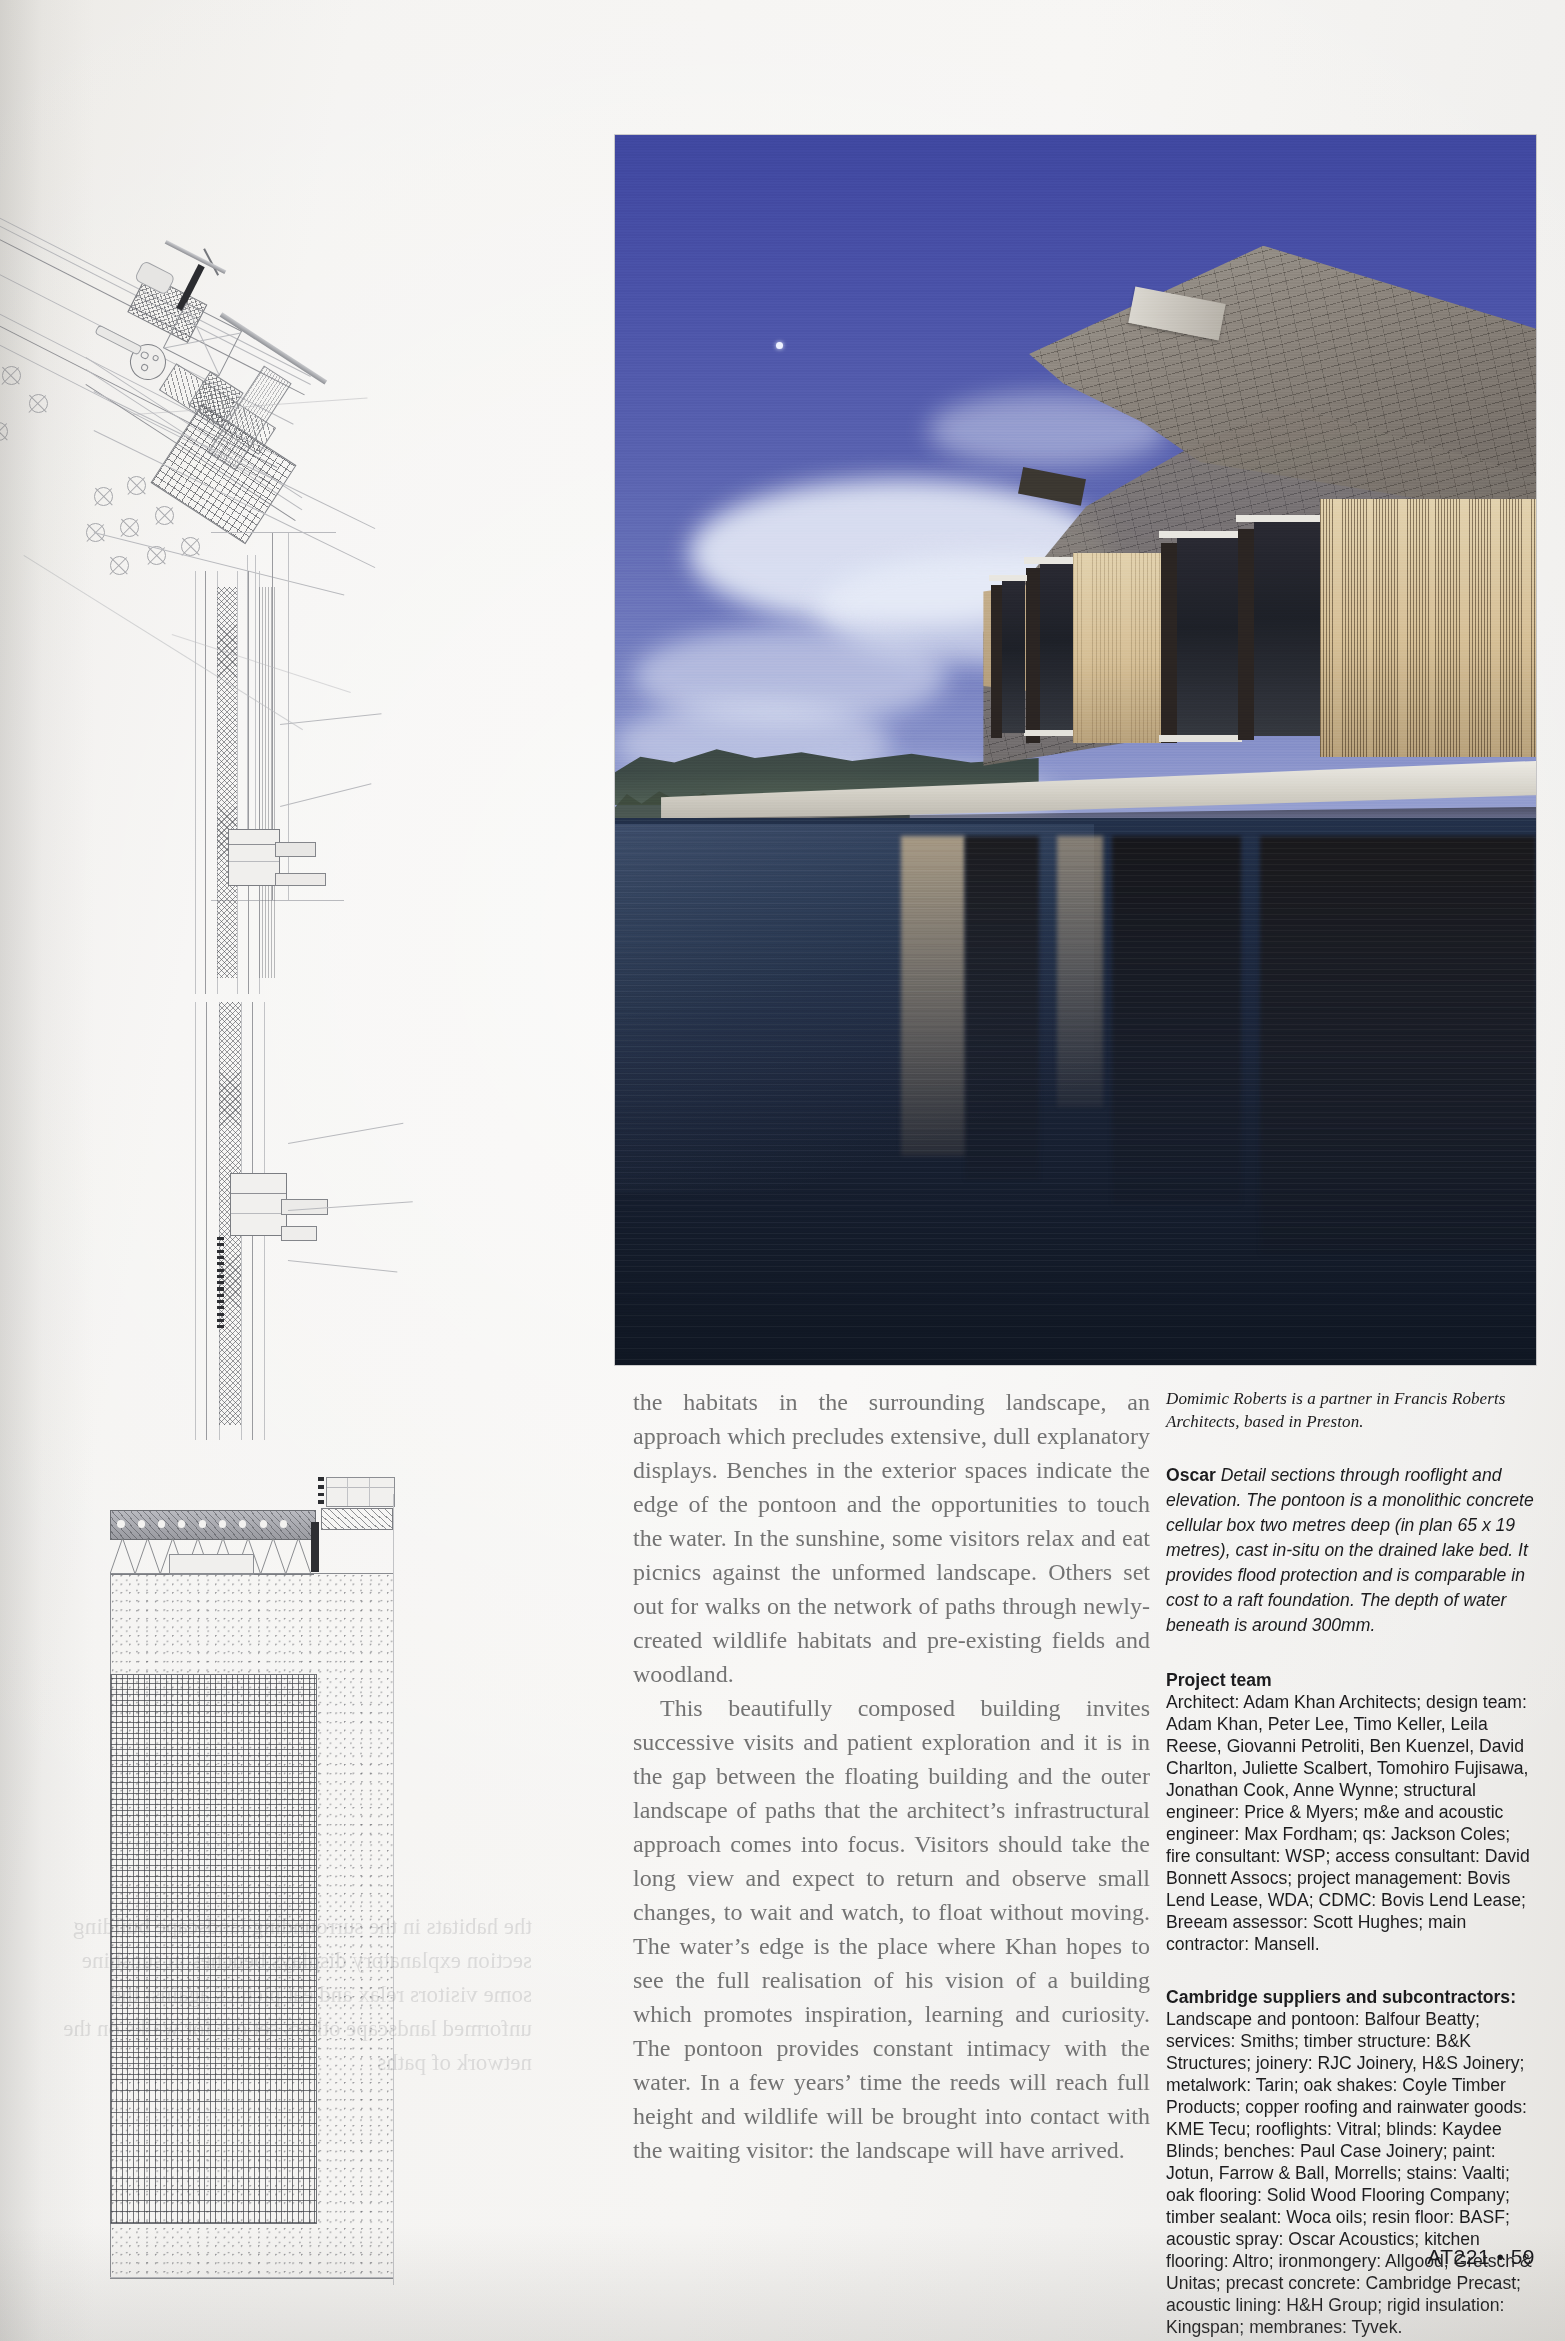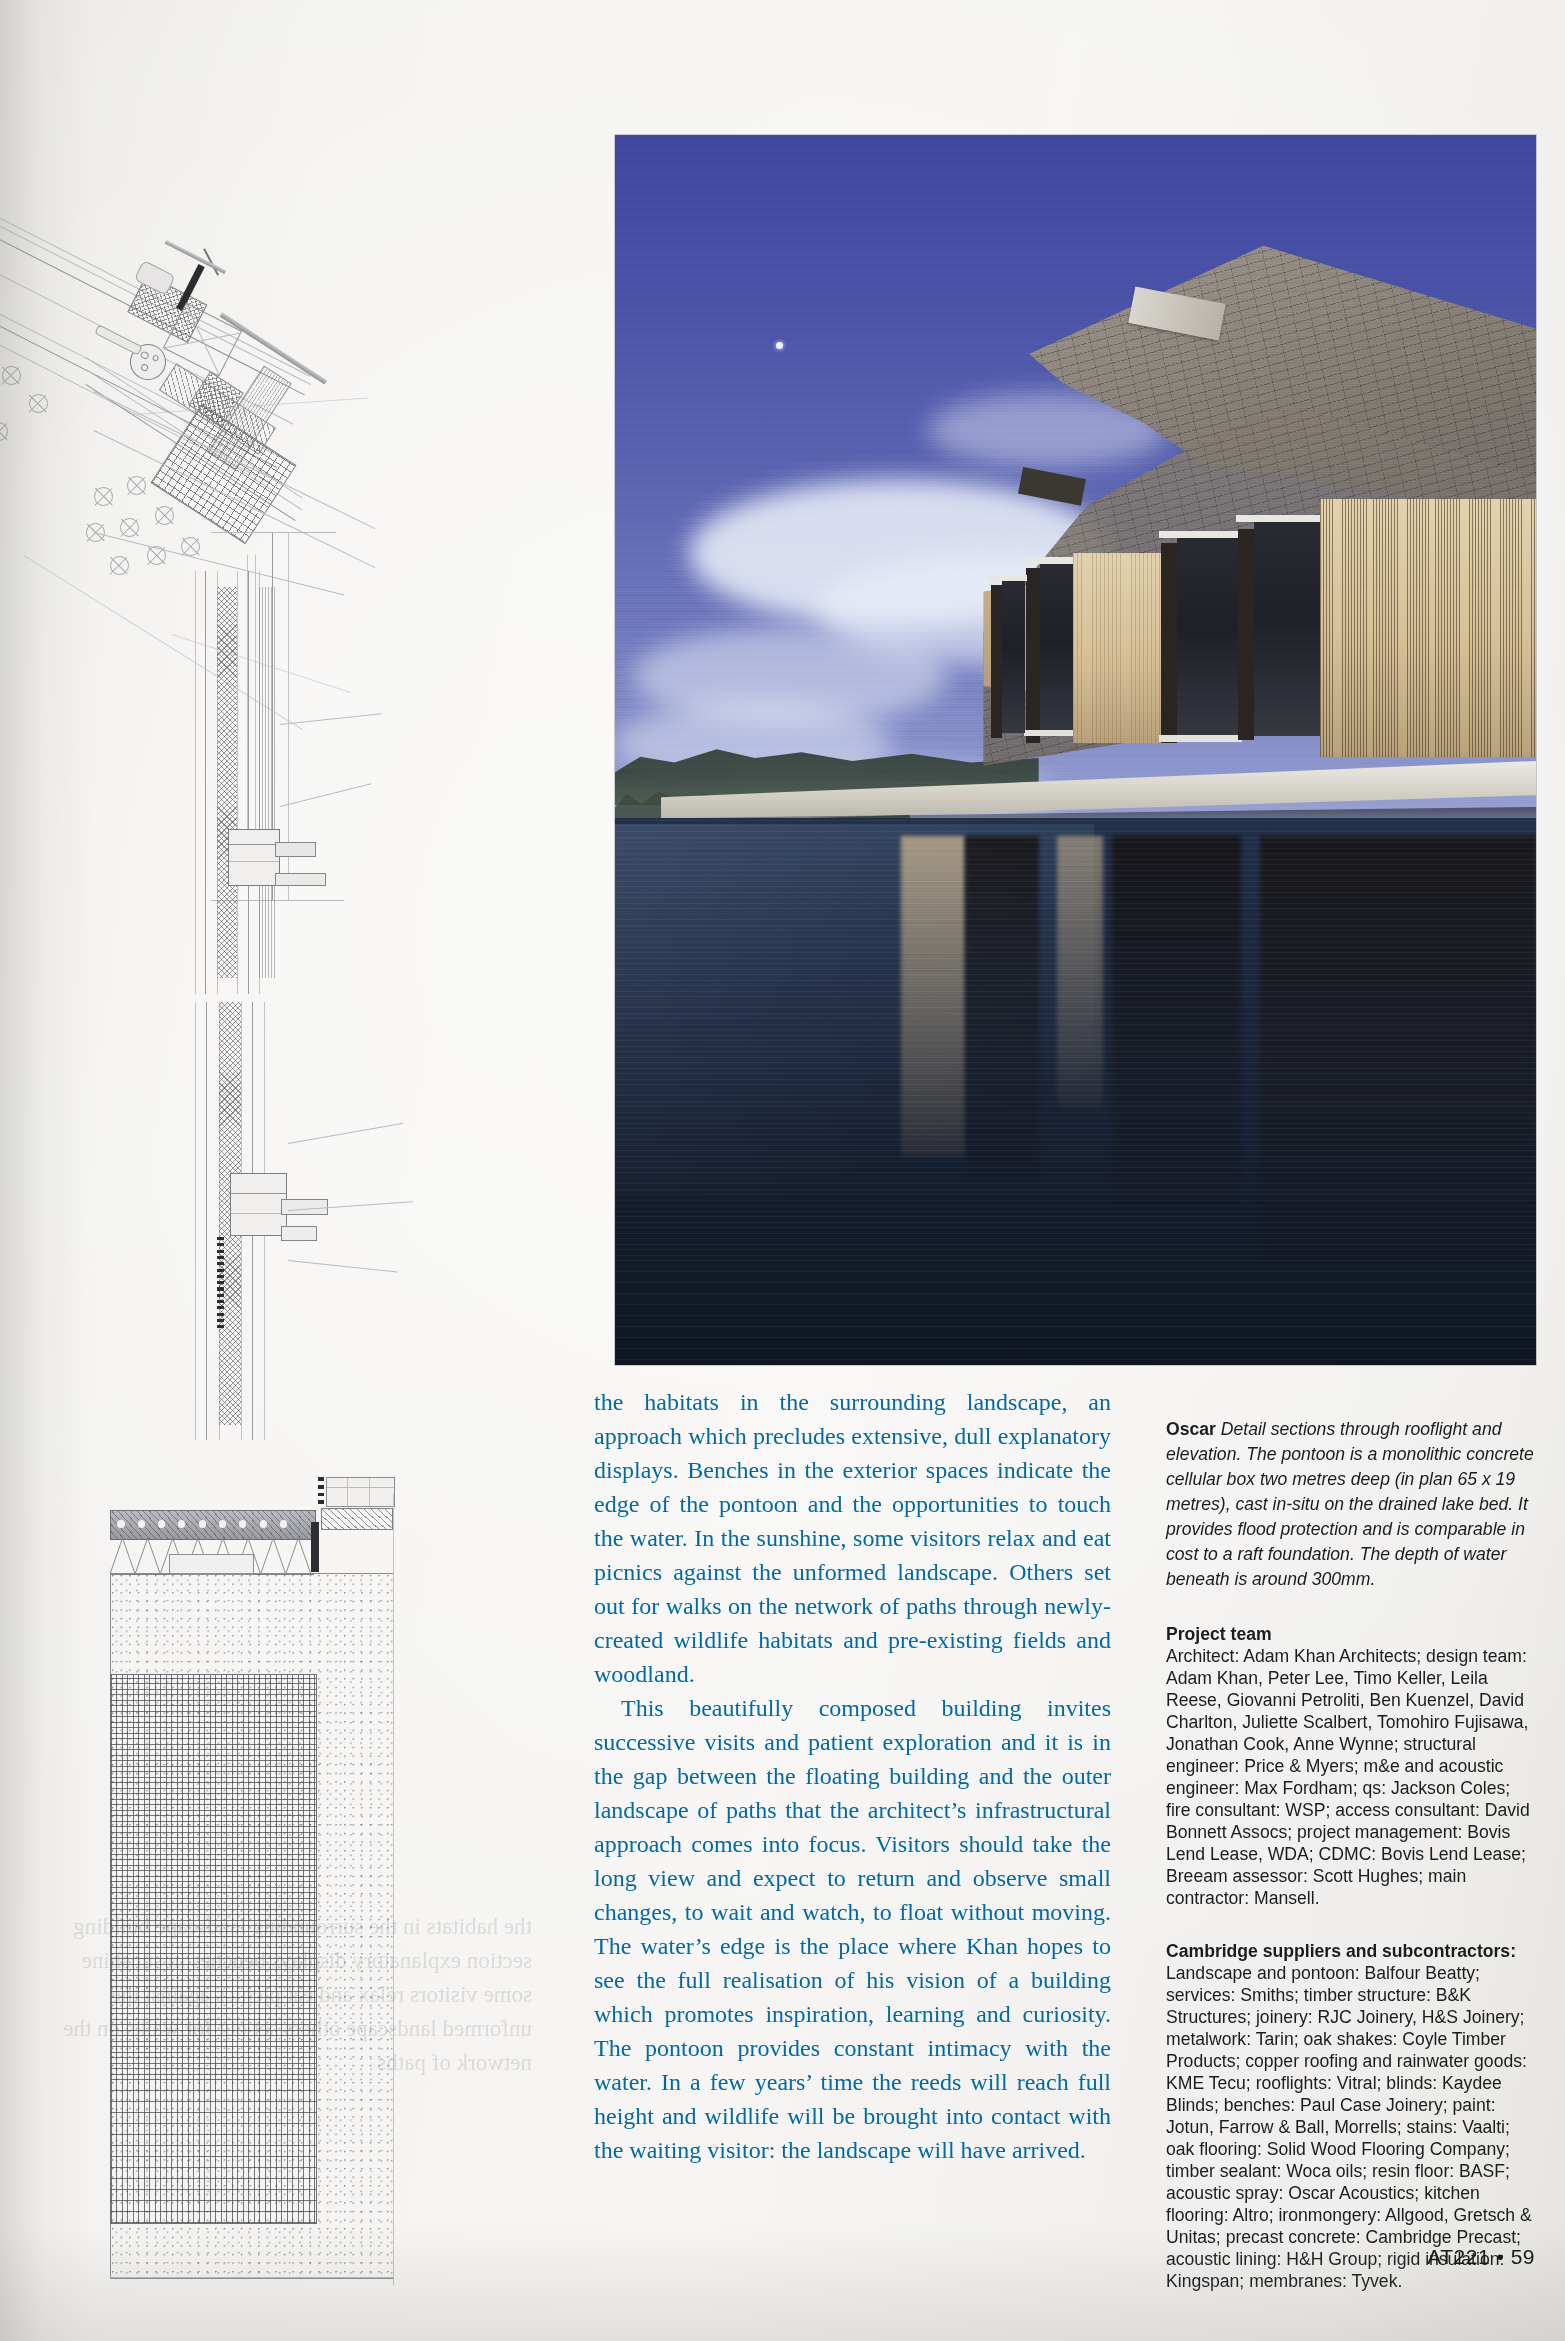--- a/index.html
+++ b/index.html
@@ -175,24 +175,24 @@
       background-size:8.6px 8.6px, 10.2px 10.2px;}
   .ins-fill{background-image:repeating-linear-gradient(90deg,rgba(95,97,103,.42) 0 0.8px,rgba(255,255,255,0) 0.8px 3.1px);}
 
   .fix{position:absolute;width:17px;height:17px;border:0.8px solid #a6a7ab;border-radius:50%;}
   .fix:before,.fix:after{content:"";position:absolute;background:#a6a7ab;}
   .fix:before{left:-3.1px;top:7.8px;width:23.5px;height:0.8px;transform:rotate(45deg);}
   .fix:after{left:7.8px;top:-3.1px;width:0.8px;height:23.5px;transform:rotate(45deg);}
 
   
   #col-body{
-    position:absolute;left:594px;top:1385px;width:517px;
+    position:absolute;left:633px;top:1385px;width:517px;
     font-family:"Liberation Serif",serif;
     font-size:24px;line-height:34px;
-    color:#0369a1;text-align:justify;
+    color:#737373;text-align:justify;
     hyphens:none;
   }
   #col-body p{margin:0;}
   #col-body p.indent{text-indent:27px;}
 
   #col-side{
     position:absolute;left:1166px;top:1387px;width:369px;
     color:#1c1c1e;
   }
   .byline{
@@ -460,20 +460,21 @@
     <div id="water-ripple"></div>
     <div id="photo-grain"></div>
   </div>
 
   <div id="col-body">
     <p>the habitats in the surrounding landscape, an approach which precludes extensive, dull explanatory displays. Benches in the exterior spaces indicate the edge of the pontoon and the opportunities to touch the water. In the sunshine, some visitors relax and eat picnics against the unformed landscape. Others set out for walks on the network of paths through newly-created wildlife habitats and pre-existing fields and woodland.</p>
     <p class="indent">This beautifully composed building invites successive visits and patient exploration and it is in the gap between the floating building and the outer landscape of paths that the architect’s infrastructural approach comes into focus. Visitors should take the long view and expect to return and observe small changes, to wait and watch, to float without moving. The water’s edge is the place where Khan hopes to see the full realisation of his vision of a building which promotes inspiration, learning and curiosity. The pontoon provides constant intimacy with the water. In a few years’ time the reeds will reach full height and wildlife will be brought into contact with the waiting visitor: the landscape will have arrived.</p>
   </div>
 
   <div id="col-side">
+    <div class="byline">Domimic Roberts is a partner in Francis Roberts Architects, based in Preston.</div>
 
     <div class="caption">
       <b>Oscar</b>
       <span>Detail sections through rooflight and elevation. The pontoon is a monolithic concrete cellular box two metres deep (in plan 65 x 19 metres), cast in-situ on the drained lake bed. It provides flood protection and is comparable in cost to a raft foundation. The depth of water beneath is around 300mm.</span>
     </div>
 
     <div class="sec">
       <h4>Project team</h4>
       <p>Architect: Adam Khan Architects; design team: Adam Khan, Peter Lee, Timo Keller, Leila Reese, Giovanni Petroliti, Ben Kuenzel, David Charlton, Juliette Scalbert, Tomohiro Fujisawa, Jonathan Cook, Anne Wynne; structural engineer: Price &amp; Myers; m&amp;e and acoustic engineer: Max Fordham; qs: Jackson Coles; fire consultant: WSP; access consultant: David Bonnett Assocs; project management: Bovis Lend Lease, WDA; CDMC: Bovis Lend Lease; Breeam assessor: Scott Hughes; main contractor: Mansell.</p>
     </div>

